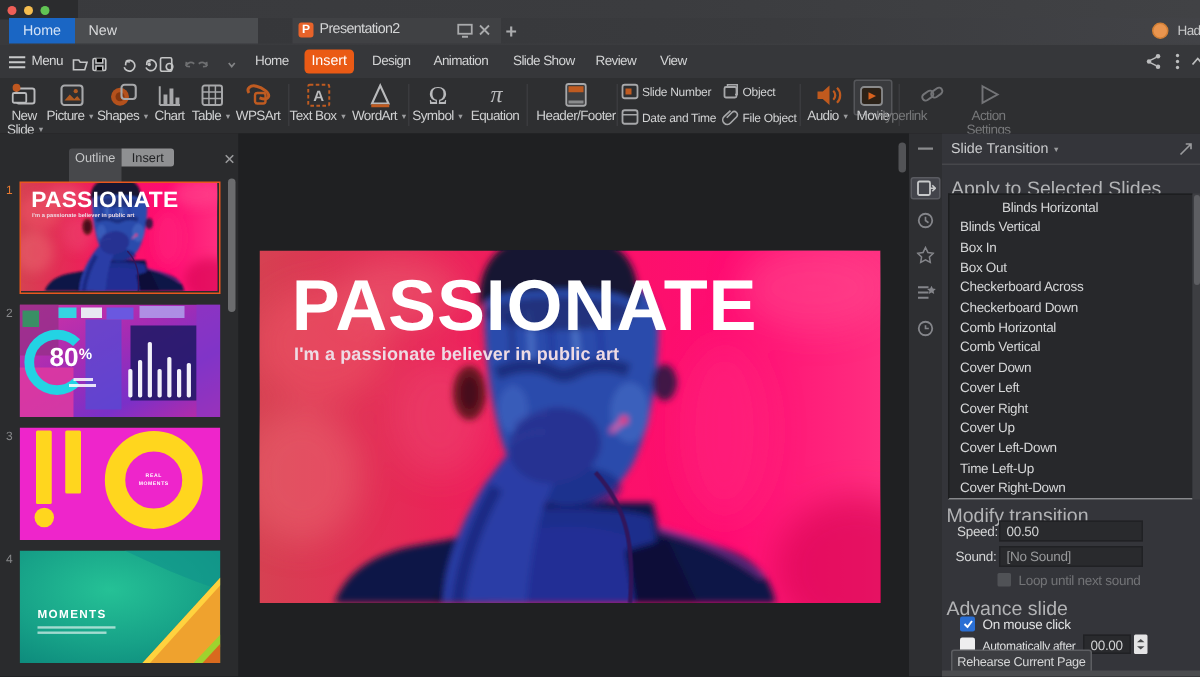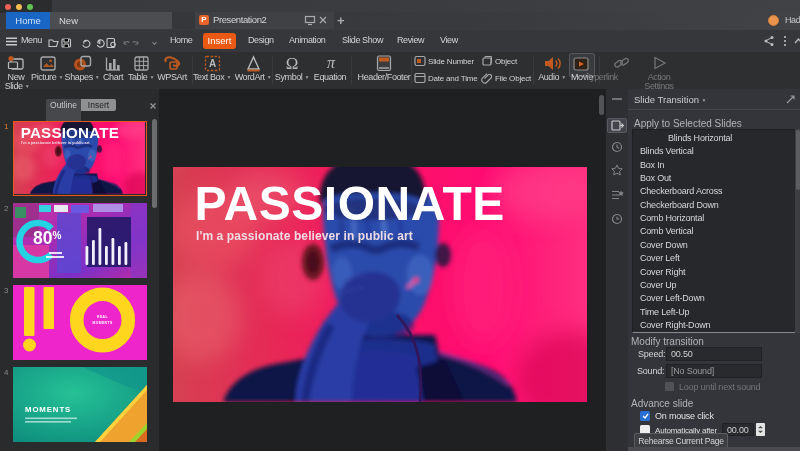--- a/index.html
+++ b/index.html
@@ -403,21 +403,21 @@
    <text x="21.5" y="53.2" font-family="Liberation Sans" font-size="48" font-weight="bold" fill="#ffffff" letter-spacing="0.55">PASSIONATE</text>
    <text x="23" y="73" font-family="Liberation Sans" font-size="12" font-weight="bold" fill="#eedbe4" letter-spacing=".1">I'm a passionate believer in public art</text>
   </symbol>
  </defs>
  <use href="#slideart"></use>
 </svg>
 </div>
 <div id="panel">
 <style>
  .pitem{position:absolute;left:640px;font-size:9px;letter-spacing:-0.2px;color:#d4d5d6;white-space:nowrap;}
- .plbl{position:absolute;left:631px;font-size:10px;color:#b2b3b5;white-space:nowrap;}
+ .plbl{position:absolute;left:631px;font-size:13px;color:#b2b3b5;white-space:nowrap;}
 </style>
 
 <svg class="abs" style="left:611px;top:95px;" width="12" height="8" viewBox="0 0 12 8">
       <path d="M1 4h10" stroke="#8a8b8d" stroke-width="1.5"></path>
     </svg>
 <div class="abs" style="left:607px;top:118px;width:20px;height:15px;background:#43444b;border:1px solid #5a5b61;border-radius:2px;box-sizing:border-box;"></div>
 <svg class="abs" style="left:611px;top:120px;" width="13" height="11" viewBox="0 0 13 11">
  <rect x="1" y="1" width="8" height="9" rx="1" fill="none" stroke="#c8c9cb" stroke-width="1.2"></rect>
  <path d="M9 5.5h3M10.5 3.5l2 2-2 2" stroke="#c8c9cb" stroke-width="1.1" fill="none"></path>
 </svg>

